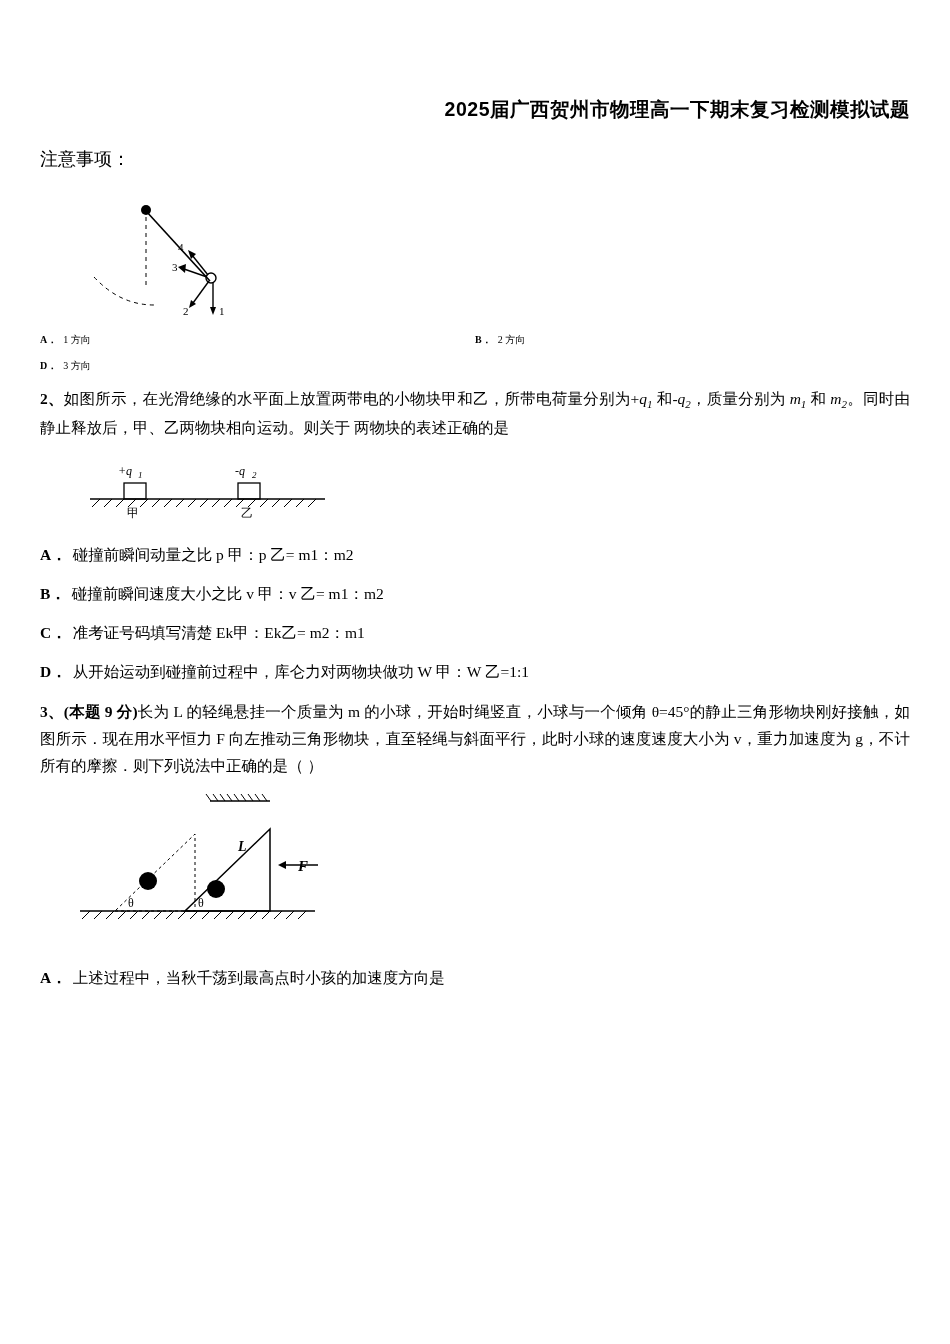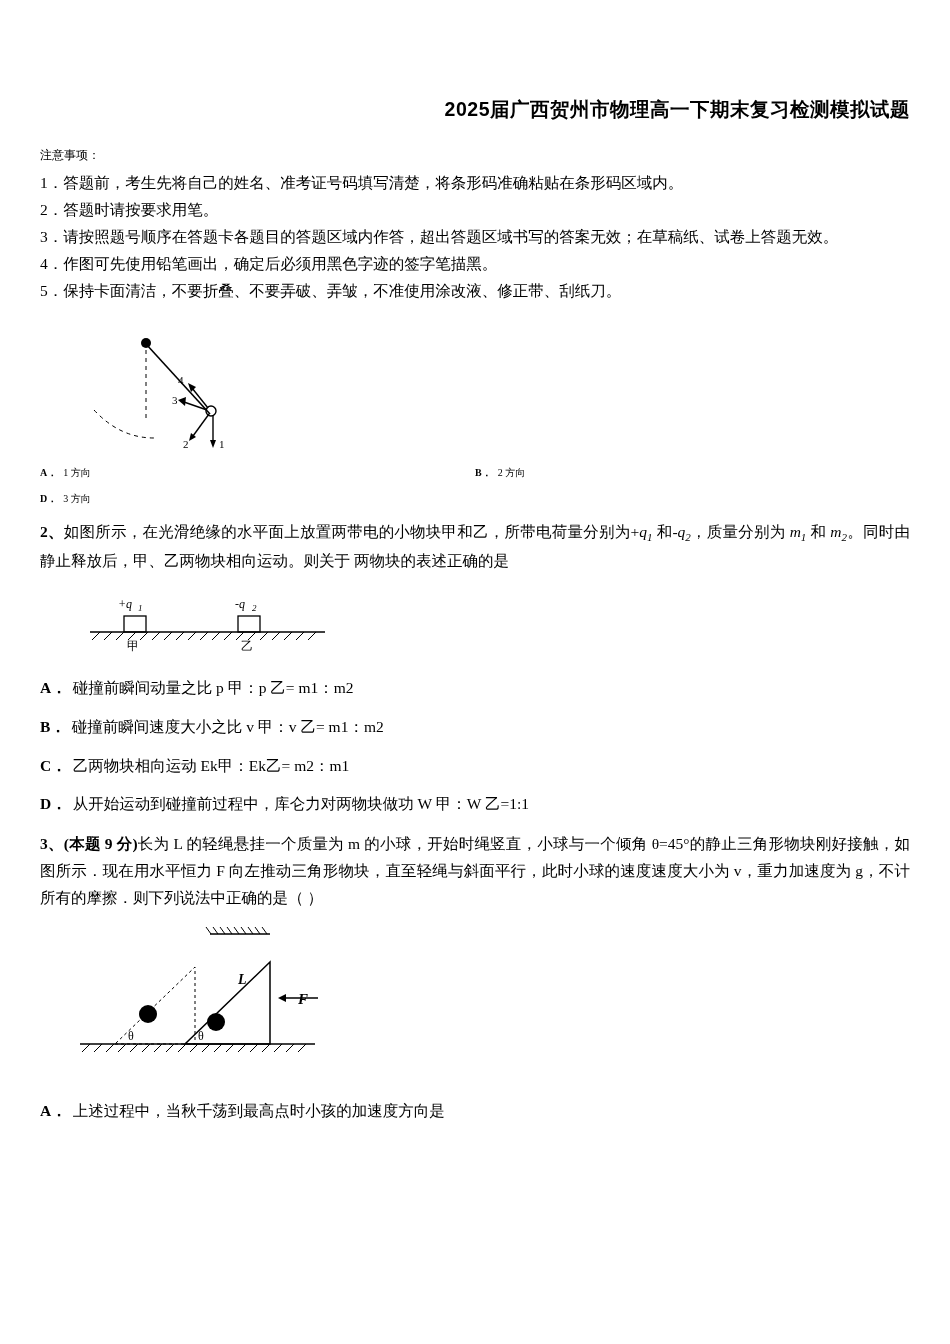--- a/index.html
+++ b/index.html
@@ -22,21 +22,21 @@
   }
   .doc-title {
     text-align: right;
     font-family: "Liberation Sans", sans-serif;
     font-weight: bold;
     font-size: 19.5px;
     letter-spacing: 0.5px;
     margin: 0 0 24px 0;
   }
   .notice-head {
-    font-size: 12px;
+    font-size: 18px;
     font-family: Liberation Sans, sans-serif;
     margin: 0 0 6px 0;
   }
   .notice-list {
     font-size: 15.5px;
     line-height: 1.62;
   }
   .notice-list div {
     margin: 0 0 2px 0;
   }
@@ -86,27 +86,20 @@
   svg { display: block; }
 </style>
 </head>
 <body>
 
 <div class="page">
 
   <h1 class="doc-title">2025届广西贺州市物理高一下期末复习检测模拟试题</h1>
 
   <div class="notice-head">注意事项：</div>
-  <div class="notice-list">
-    <div>1．答题前，考生先将自己的姓名、准考证号码填写清楚，将条形码准确粘贴在条形码区域内。</div>
-    <div>2．答题时请按要求用笔。</div>
-    <div>3．请按照题号顺序在答题卡各题目的答题区域内作答，超出答题区域书写的答案无效；在草稿纸、试卷上答题无效。</div>
-    <div>4．作图可先使用铅笔画出，确定后必须用黑色字迹的签字笔描黑。</div>
-    <div>5．保持卡面清洁，不要折叠、不要弄破、弄皱，不准使用涂改液、修正带、刮纸刀。</div>
-  </div>
 
 
 
   <div class="fig fig-swing">
     <svg width="220" height="140" viewBox="0 0 220 140">
 
       <line x1="66" y1="28" x2="66" y2="108" stroke="#000" stroke-width="1" stroke-dasharray="4,4"></line>
 
       <path d="M 14 96 Q 40 124 74 124" fill="none" stroke="#000" stroke-width="1" stroke-dasharray="4,4"></path>
 
@@ -179,21 +172,21 @@
       <rect x="158" y="32" width="22" height="16" fill="none" stroke="#000" stroke-width="1.3"></rect>
       <text x="155" y="24" font-family="'Liberation Serif',serif" font-style="italic" font-size="12">-q</text>
       <text x="172" y="27" font-family="'Liberation Serif',serif" font-style="italic" font-size="9">2</text>
       <text x="161" y="66" font-family="'Liberation Serif',serif" font-size="12">乙</text>
     </svg>
   </div>
 
   <div class="opt-stack">
     <div class="opt"><span class="opt-label">A．</span><span>碰撞前瞬间动量之比 p 甲：p 乙= m1：m2</span></div>
     <div class="opt"><span class="opt-label">B．</span><span>碰撞前瞬间速度大小之比 v 甲：v 乙= m1：m2</span></div>
-    <div class="opt"><span class="opt-label">C．</span><span>乙两物块相向运动 Ek甲：Ek乙= m2：m1</span></div>
+    <div class="opt"><span class="opt-label">C．</span><span>准考证号码填写清楚 Ek甲：Ek乙= m2：m1</span></div>
     <div class="opt"><span class="opt-label">D．</span><span>从开始运动到碰撞前过程中，库仑力对两物块做功 W 甲：W 乙=1:1</span></div>
   </div>
 
   <div class="q-stem">
     <span class="bold">3、</span><span class="bold">(本题 9 分)</span><span>长为 L 的轻绳悬挂一个质量为 m 的小球，开始时绳竖直，小球与一个倾角 θ=45°的静止三角形物块刚好接触，如图所示．现在用水平恒力 F 向左推动三角形物块，直至轻绳与斜面平行，此时小球的速度速度大小为 v，重力加速度为 g，不计所有的摩擦．则下列说法中正确的是（   ）</span>
   </div>
 
   <div class="fig fig-incline">
     <svg width="320" height="160" viewBox="0 0 320 160">
 

